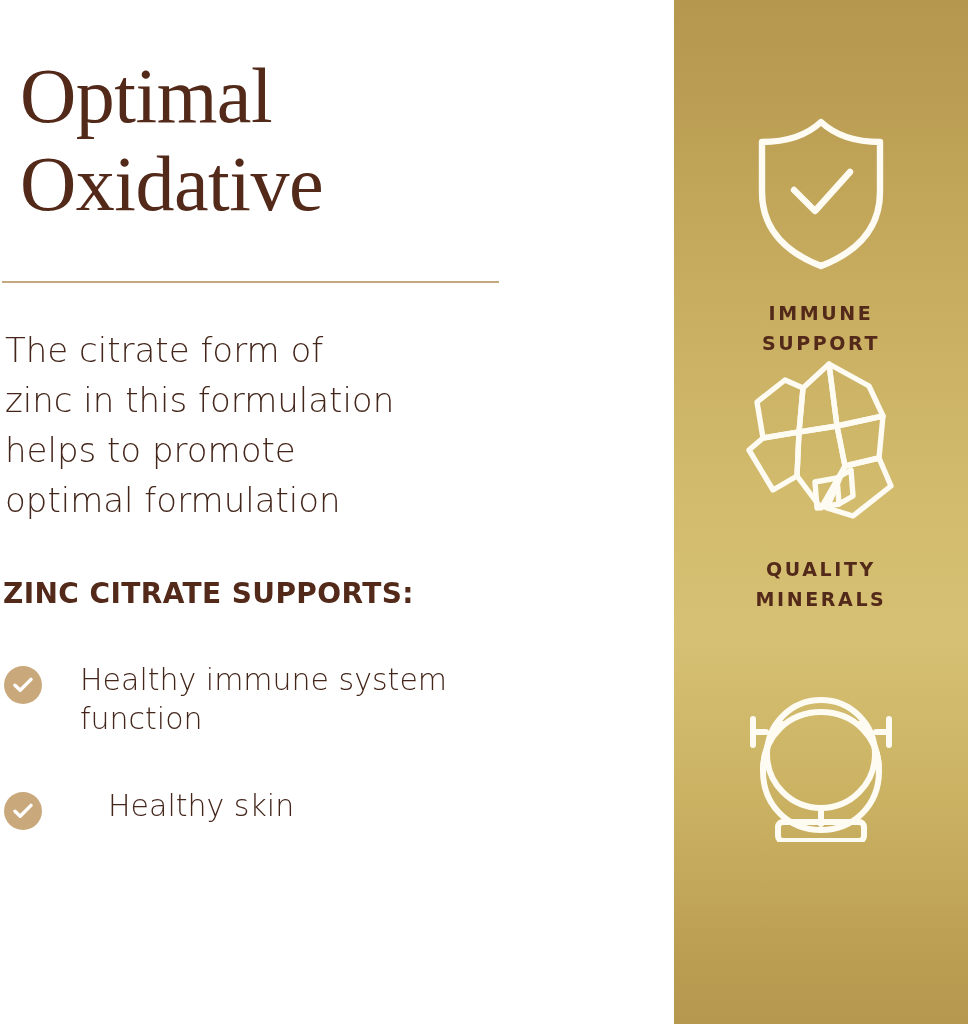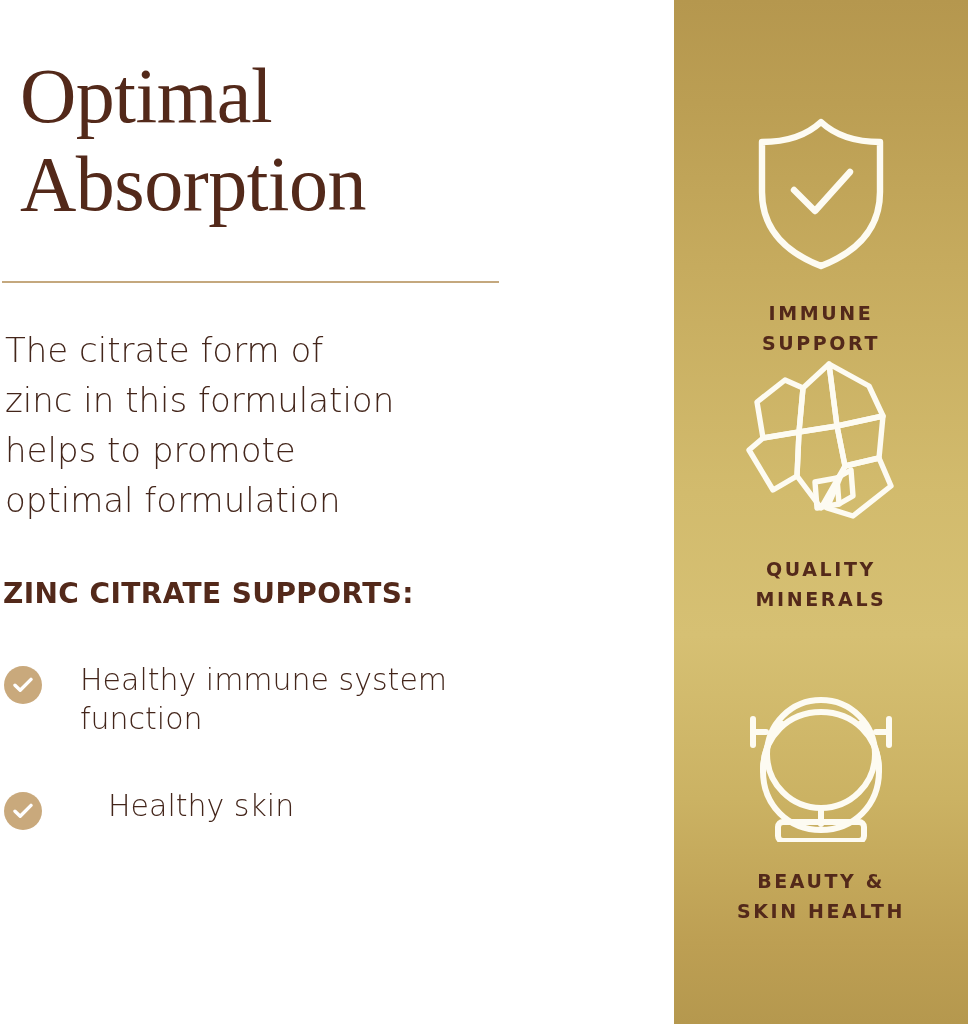--- a/index.html
+++ b/index.html
@@ -164,21 +164,21 @@
 </style>
 </head>
 <body>
 
 <div class="page">
 
   <div class="left-panel">
 
     <div class="headline">
       <span class="ln">Optimal</span>
-      <span class="ln">Absorption</span>
+      <span class="ln">Oxidative</span>
     </div>
 
     <div class="divider"></div>
 
     <div class="intro">
       <span class="ln">The citrate form of</span>
       <span class="ln">zinc in this formulation</span>
       <span class="ln">helps to promote</span>
       <span class="ln">optimal formulation</span>
     </div>
@@ -280,20 +280,16 @@
             <path d="M27 99 C27 64 53 40 85 40 C117 40 143 64 143 99"></path>
 
             <circle cx="85" cy="82" r="54"></circle>
 
             <path d="M85 136 L85 152"></path>
 
             <rect x="42" y="150" width="86" height="19" rx="5" ry="5"></rect>
           </g>
         </svg>
       </span>
-      <div class="feature-label">
-        <span class="ln">BEAUTY &amp;</span>
-        <span class="ln">SKIN HEALTH</span>
-      </div>
     </div>
 
   </div>
 </div>
 
 </body></html>

